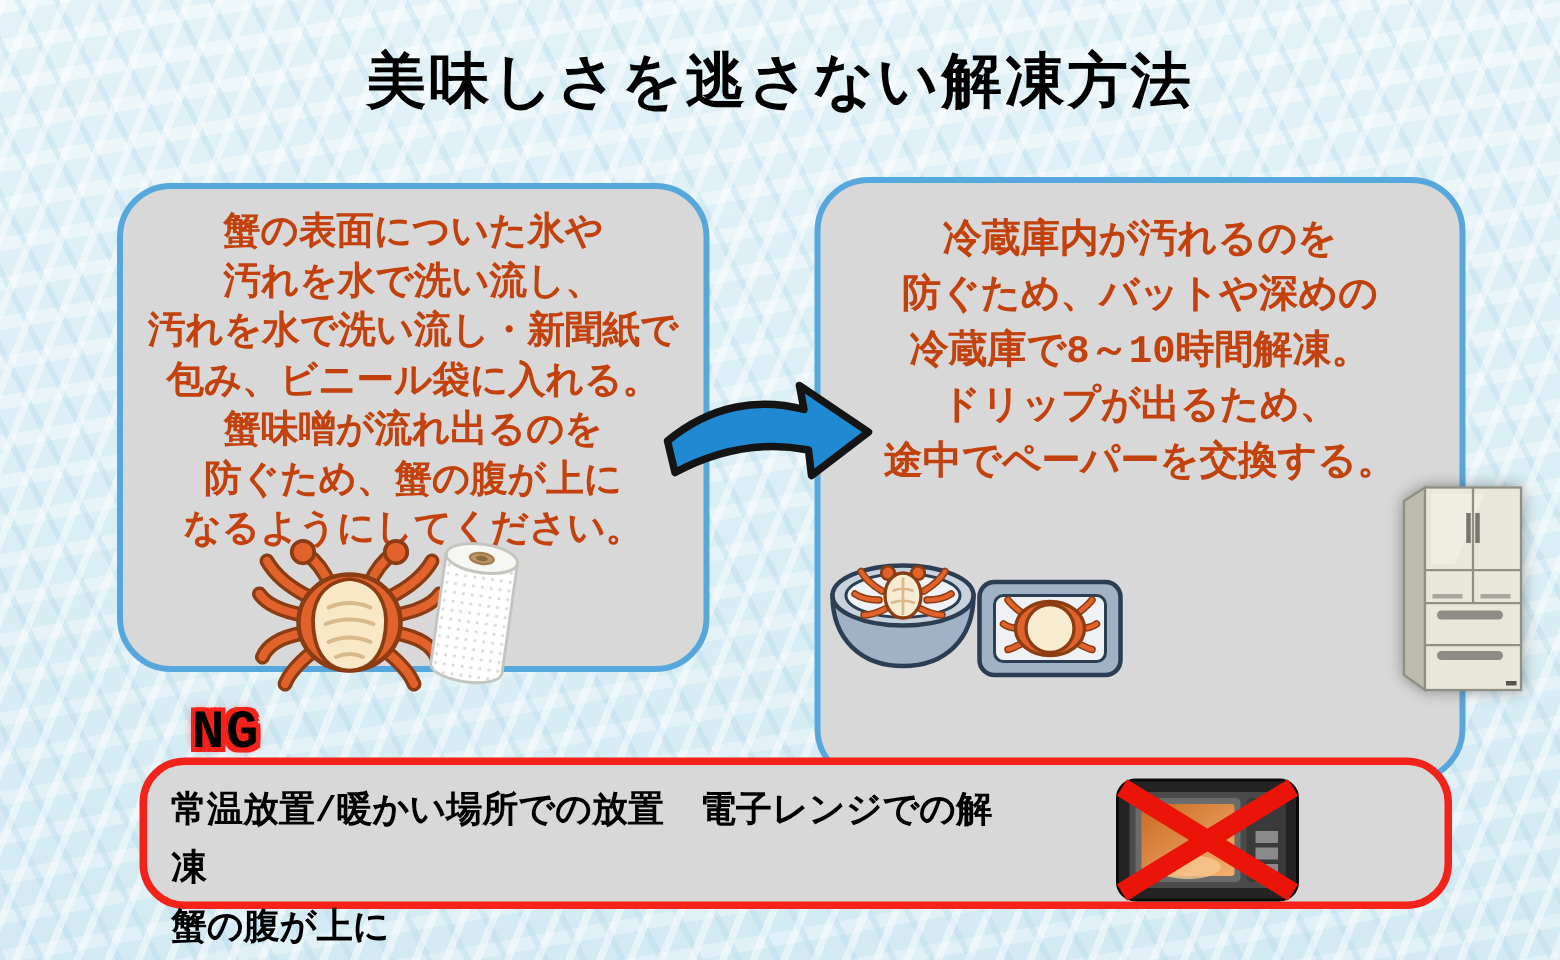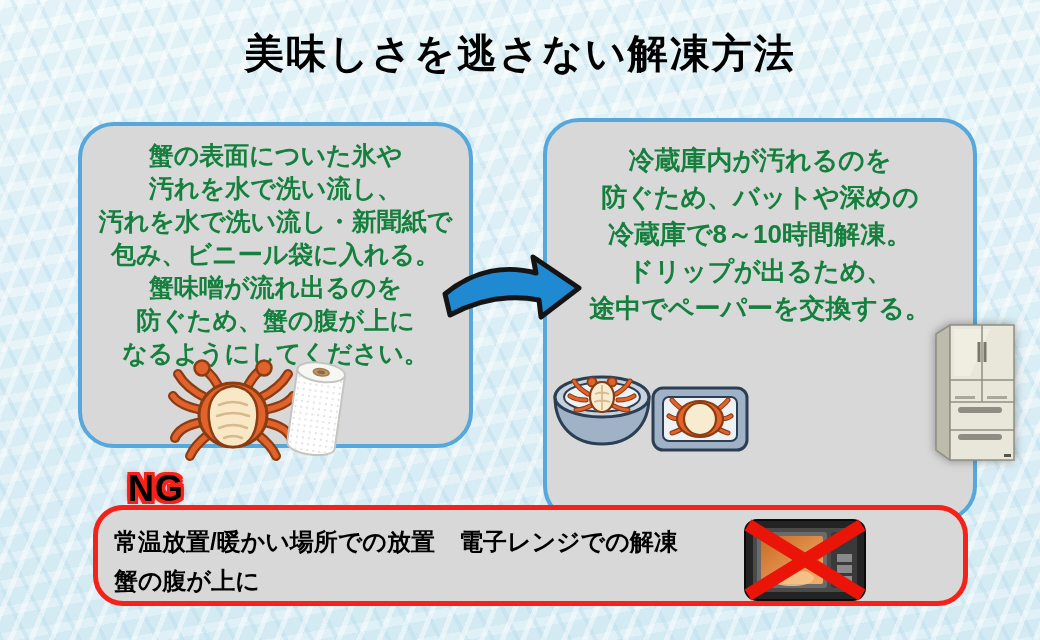--- a/index.html
+++ b/index.html
@@ -1,36 +1,36 @@
 <!DOCTYPE html>
 <html><head>
 <meta charset="utf-8">
 <style>
   html,body{margin:0;padding:0;}
   .stage{
     position:relative;width:1040px;height:640px;overflow:hidden;
-    font-family:Liberation Sans, sans-serif;
+    font-family:Liberation Mono, monospace;
     background-color:#dceef5;
     background-image:
       repeating-linear-gradient(112deg, rgba(255,255,255,.45) 0 5px, rgba(255,255,255,0) 5px 19px),
       repeating-linear-gradient(63deg, rgba(173,214,232,.30) 0 4px, rgba(255,255,255,0) 4px 23px),
       repeating-linear-gradient(170deg, rgba(255,255,255,.25) 0 9px, rgba(205,232,242,.25) 9px 26px),
       linear-gradient(180deg,#e9f5f9,#d5ebf3);
   }
   .title{
     position:absolute;top:26px;left:0;width:100%;text-align:center;
     font-size:40px;font-weight:900;color:#000;letter-spacing:2px;
   }
   .panel{
     position:absolute;background:#d8d8d8;border:4px solid #56a7db;
     border-radius:36px;box-sizing:border-box;
   }
   .panel-step1{left:78px;top:122px;width:395px;height:326px;}
   .panel-step2{left:543px;top:118px;width:434px;height:404px;}
-  .panel-text{margin:0;text-align:center;font-weight:bold;color:#15803d;}
+  .panel-text{margin:0;text-align:center;font-weight:bold;color:#c2410c;}
   .panel-step1 .panel-text{padding-top:13px;font-size:25px;line-height:33px;}
   .panel-step2 .panel-text{padding-top:20px;font-size:26px;line-height:37px;}
   .arrow-wrap{position:absolute;left:438px;top:250px;width:150px;height:92px;z-index:5;}
   .crab-wrap{position:absolute;left:168px;top:358px;width:130px;height:105px;z-index:6;}
   .towel-wrap{position:absolute;left:274px;top:352px;width:85px;height:115px;z-index:6;transform:rotate(8deg);}
   .bowl-wrap{position:absolute;left:552px;top:366px;width:100px;height:85px;z-index:6;}
   .tray-wrap{position:absolute;left:650px;top:376px;width:100px;height:80px;z-index:6;}
   .fridge-wrap{position:absolute;left:930px;top:320px;width:90px;height:145px;z-index:7;
     filter:drop-shadow(0 0 5px rgba(70,70,70,.55));}
   .ng-label{

